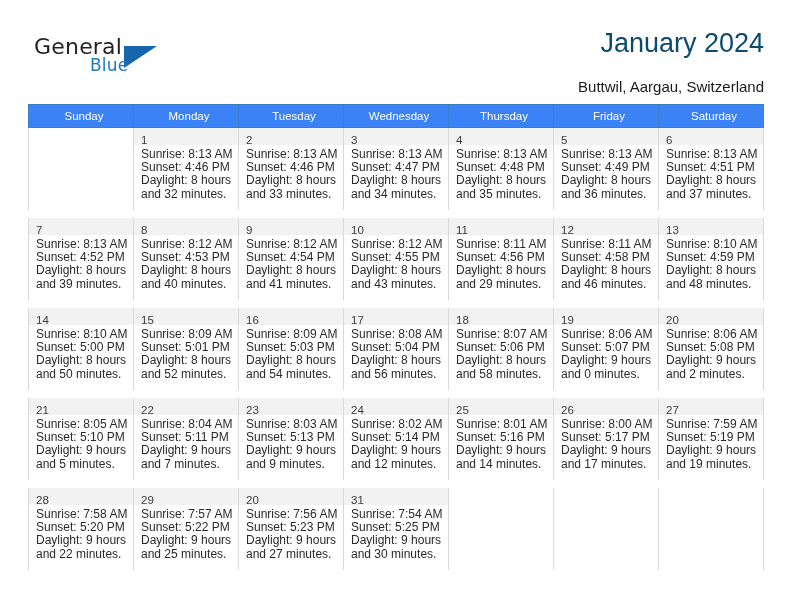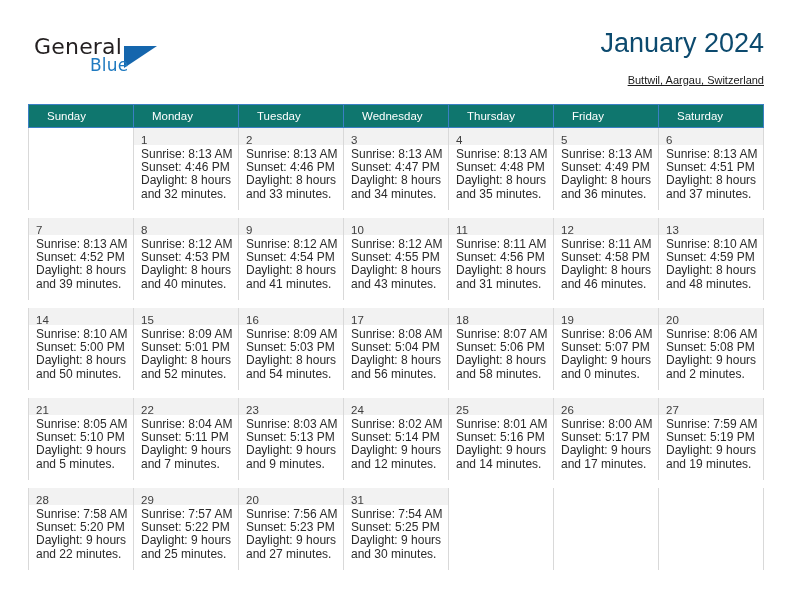--- a/index.html
+++ b/index.html
@@ -72,45 +72,44 @@
     text-align: right;
   }
   .cal-title {
     font-size: 27px;
     color: #0c4a6e;
     font-weight: 400;
     line-height: 34px;
     white-space: nowrap;
   }
   .cal-subtitle {
-    font-size: 11px;
+    font-size: 15px;
     color: #1a1a1a;
     font-weight: 400;
     line-height: 20px;
-    margin-top: 10px;
+    margin-top: 17px;
     white-space: nowrap;
-    text-decoration: underline;
   }
 
   
   .calendar {
     position: absolute;
     left: 28px;
     top: 104px;
     width: 736px;
     border-collapse: collapse;
     table-layout: fixed;
   }
   .calendar th {
-    background: #0f766e;
+    background: #3b82f6;
     color: #ffffff;
     font-size: 11.5px;
     font-weight: 400;
-    text-align: left;
-    padding: 5px 0 5px 18px;
+    text-align: center;
+    padding: 5px 0 5px 6px;
     height: 11px;
     border: 1px solid #3b7fc4;
   }
   .calendar td {
     vertical-align: top;
     border: 1px solid #d9d9d9;
     border-top: none;
     border-bottom: none;
     padding: 0;
     height: 82px;
@@ -305,21 +304,21 @@
               </div>
             </div>
           </td>
           <td>
             <div class="daycell">
               <div class="daynum-band"><span class="daynum">11</span></div>
               <div class="info">
                 <div>Sunrise: 8:11 AM</div>
                 <div>Sunset: 4:56 PM</div>
                 <div>Daylight: 8 hours</div>
-                <div>and 31 minutes.</div>
+                <div>and 29 minutes.</div>
               </div>
             </div>
           </td>
           <td>
             <div class="daycell">
               <div class="daynum-band"><span class="daynum">12</span></div>
               <div class="info">
                 <div>Sunrise: 8:11 AM</div>
                 <div>Sunset: 4:58 PM</div>
                 <div>Daylight: 8 hours</div>

